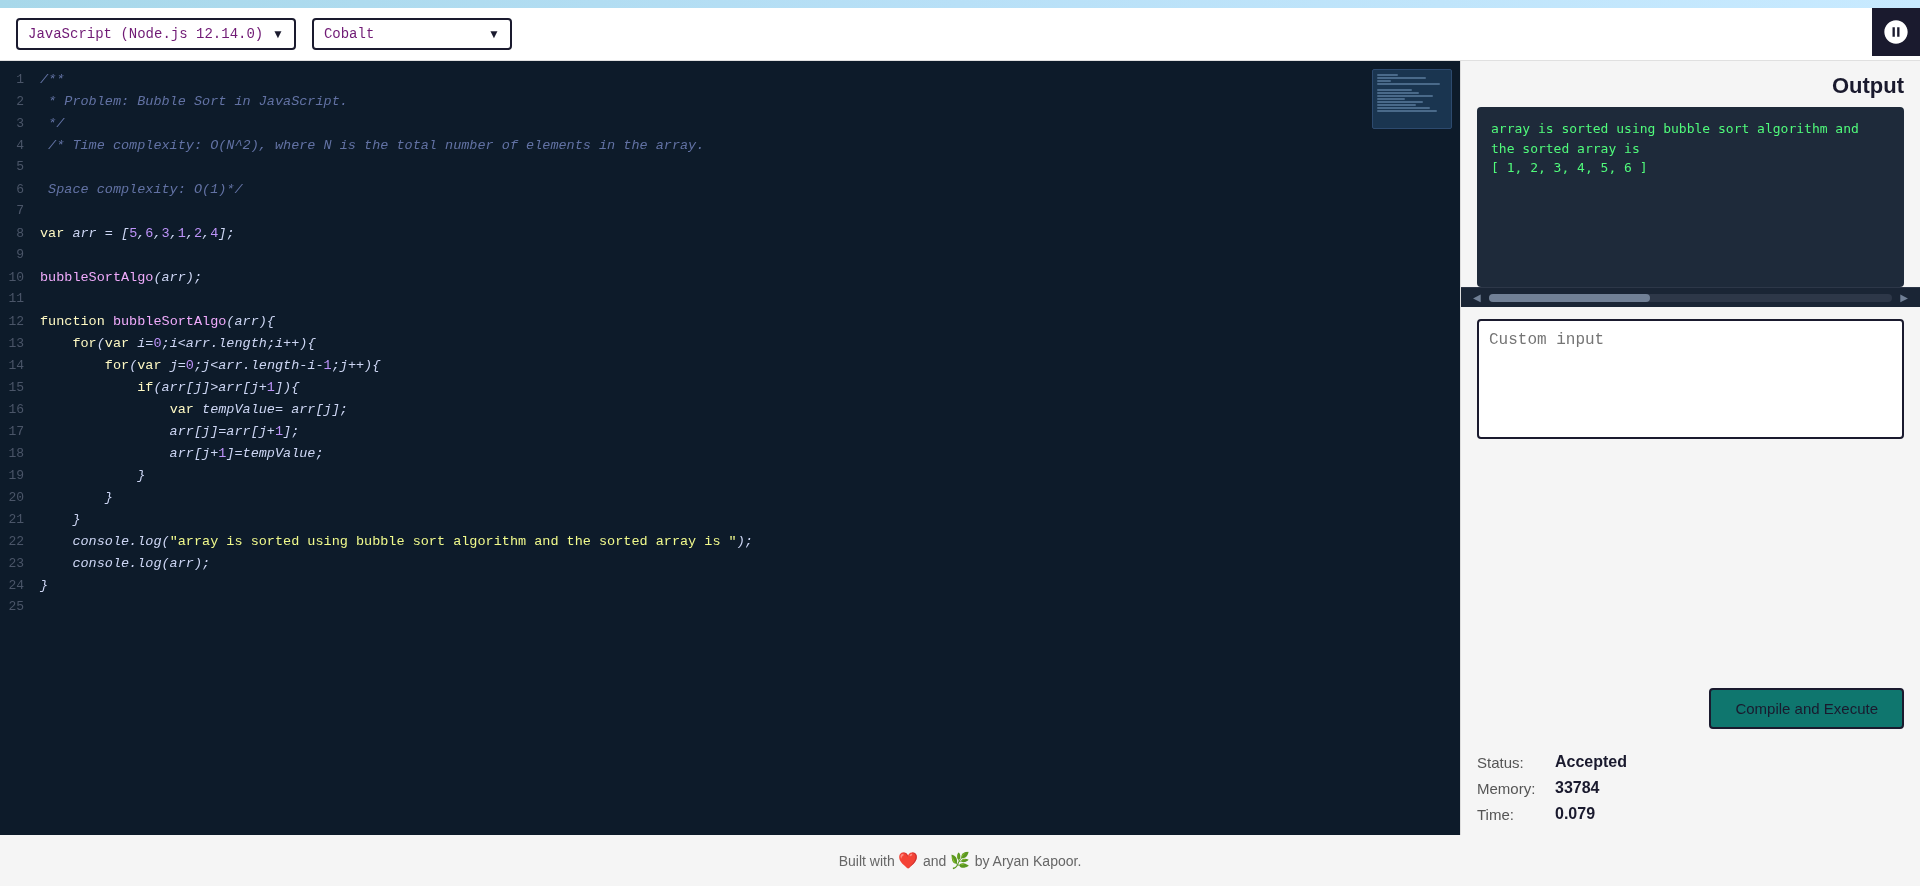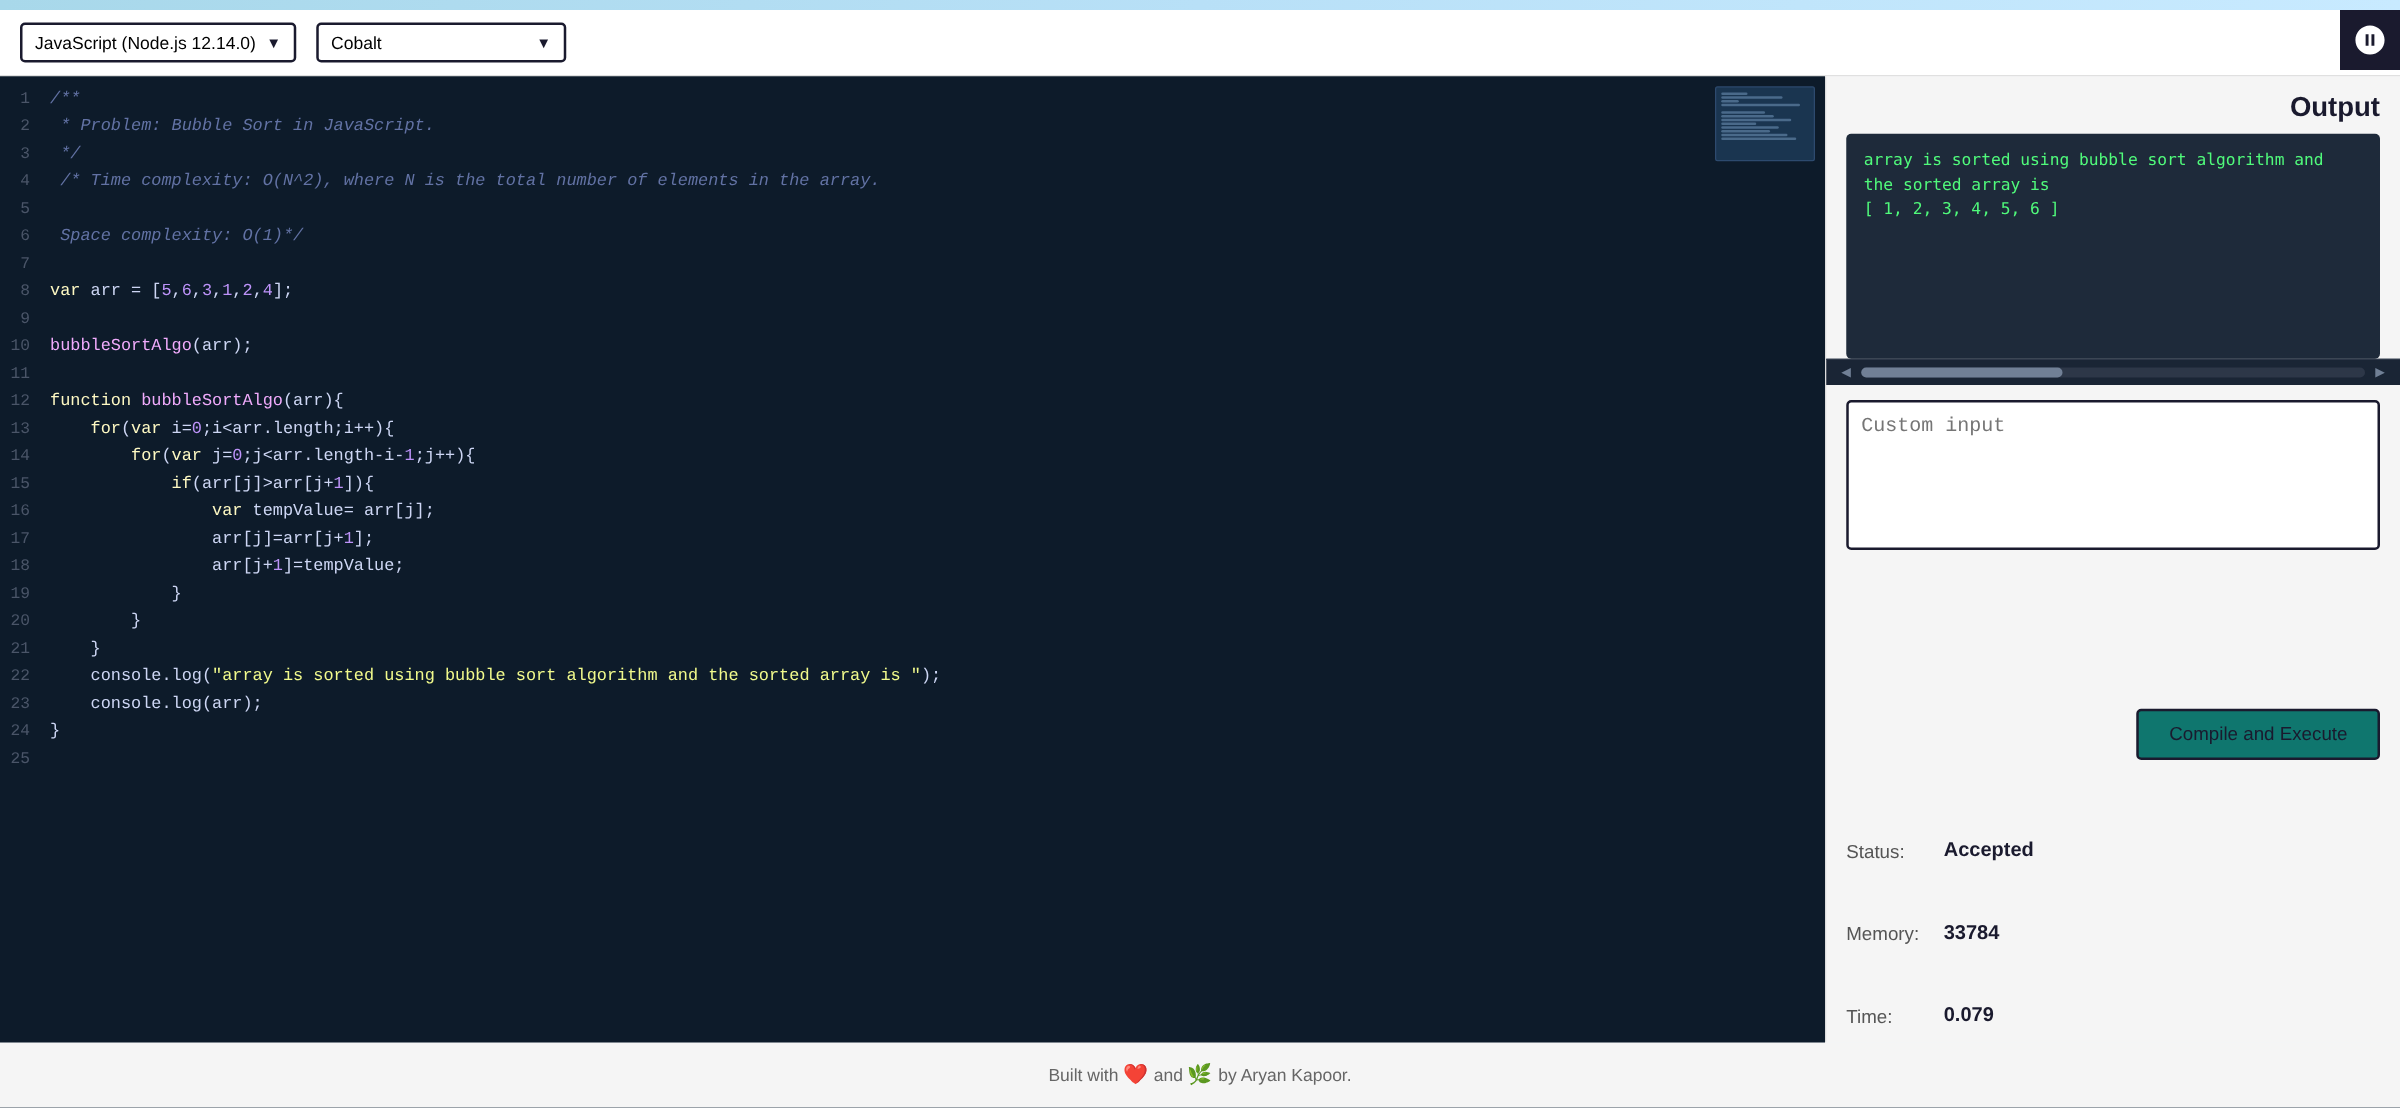--- a/index.html
+++ b/index.html
@@ -57,24 +57,25 @@
       cursor: pointer;
       min-width: 200px;
     }
 
     .select-wrapper select {
       border: none;
       outline: none;
       background: transparent;
       font-size: 14px;
       font-weight: 500;
-      color: #000000;
+      color: #701a75;
       cursor: pointer;
       flex: 1;
       appearance: none;
+      font-family: Liberation Mono, monospace;
     }
 
     .select-arrow {
       margin-left: 8px;
       color: #1a1a2e;
       font-size: 12px;
     }
 
     
     .main-content {
@@ -129,21 +130,21 @@
       white-space: pre;
       flex: 1;
     }
 
     
     .c-comment { color: #6272a4; font-style: italic; }
     .c-keyword { color: #fef9c3; }
     .c-function { color: #f0abfc; }
     .c-string { color: #f1fa8c; }
     .c-number { color: #bd93f9; }
-    .c-plain { color: #cdd6f4; }
+    .c-plain { color: #cdd6f4; font-style: italic; }
 
     
     .right-panel {
       width: 460px;
       display: flex;
       flex-direction: column;
       background: #f5f5f5;
       border-left: 1px solid #ddd;
     }
 
@@ -249,21 +250,20 @@
       display: flex;
       flex-direction: column;
       gap: 8px;
     }
 
     .stat-row {
       display: flex;
       align-items: center;
       gap: 8px;
       font-size: 15px;
-      margin-top: 40px;
     }
 
     .stat-label {
       color: #555;
       font-weight: 400;
       min-width: 70px;
     }
 
     .stat-value {
       color: #1a1a2e;

